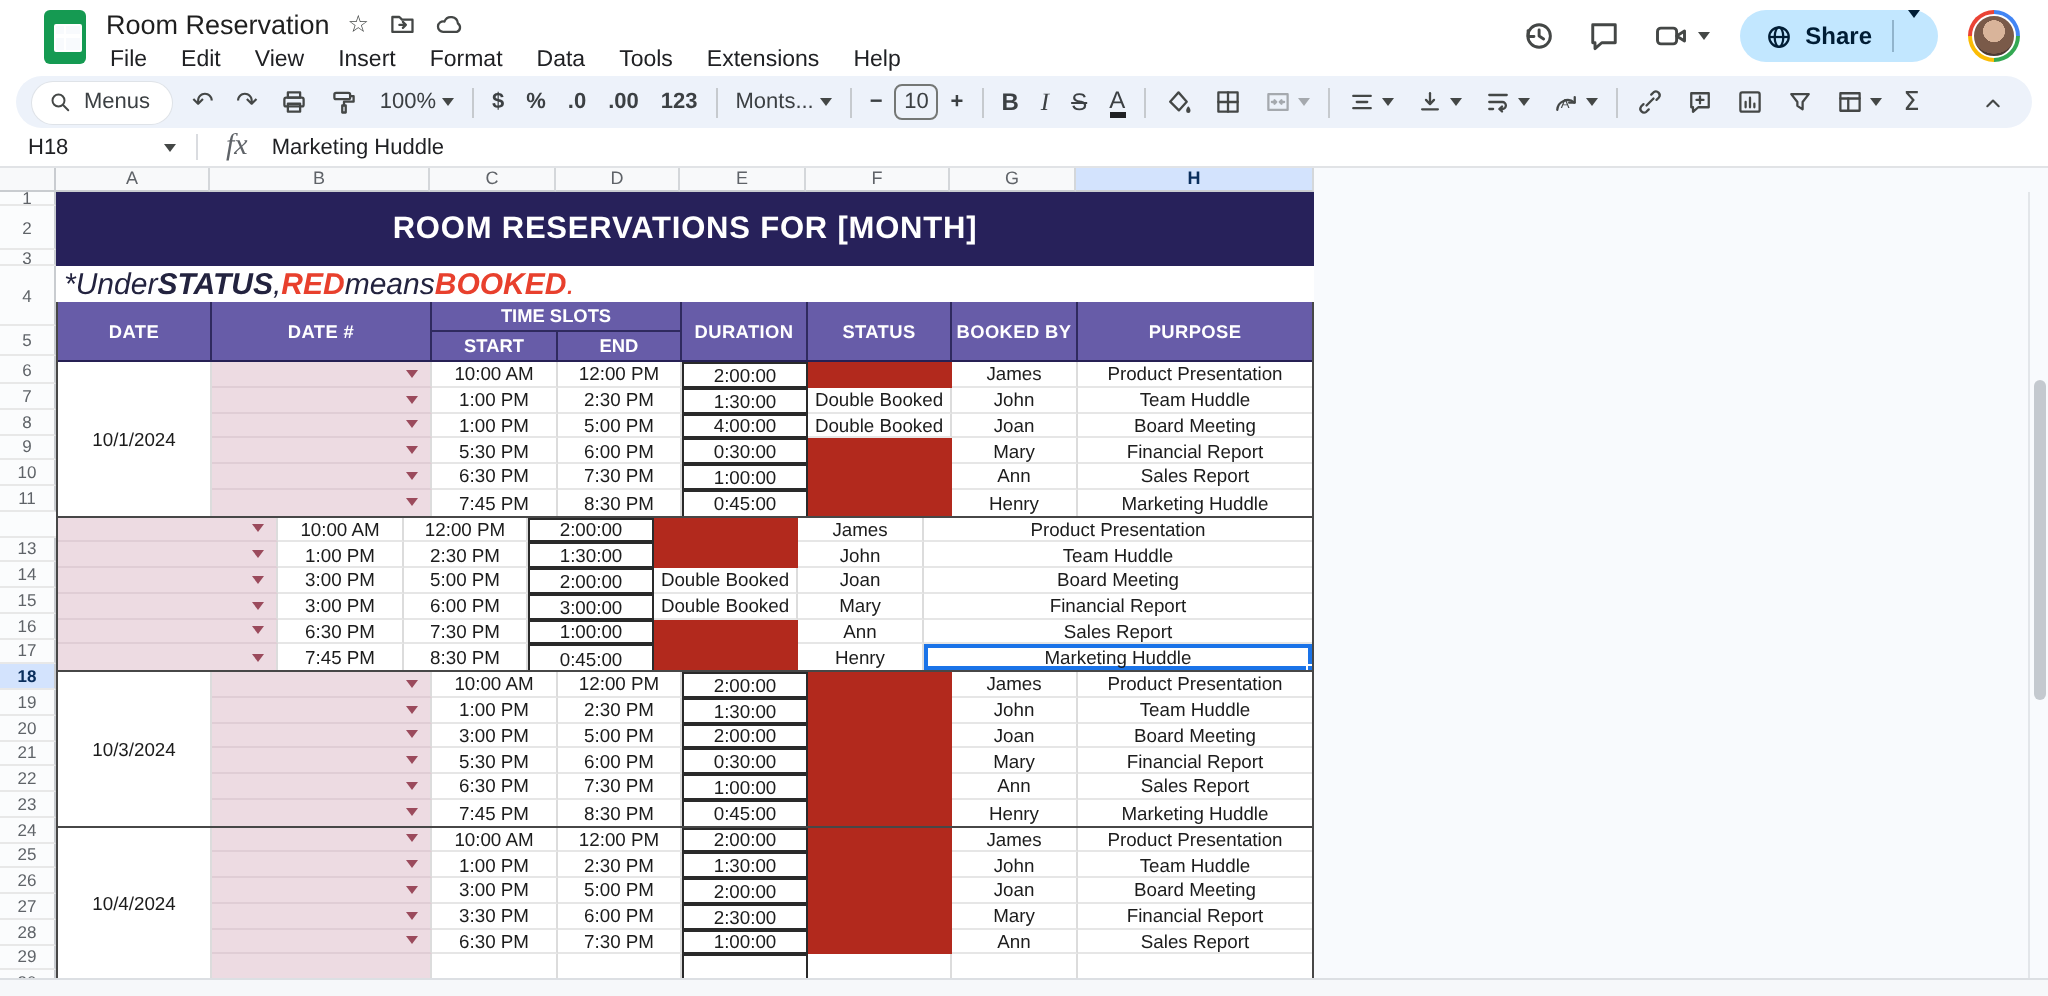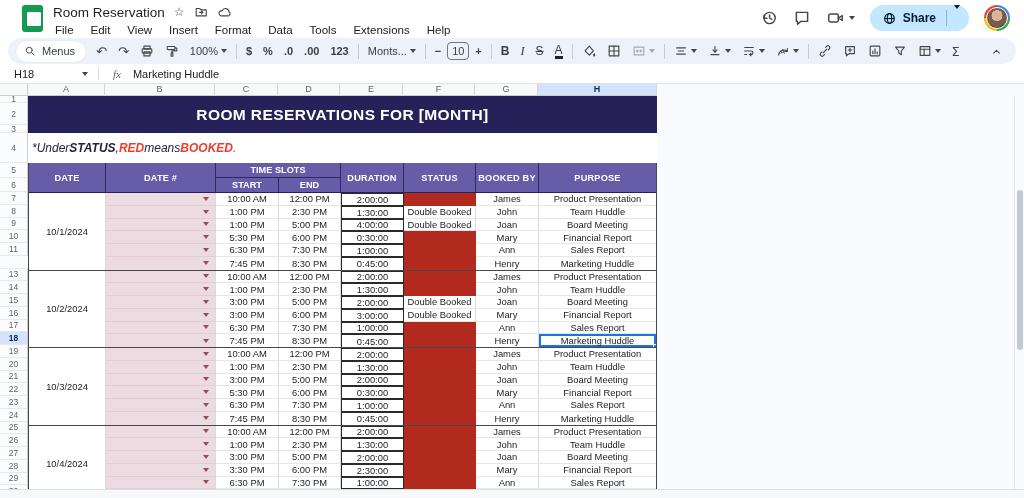--- a/index.html
+++ b/index.html
@@ -48,40 +48,40 @@
   .strike-s{text-decoration:line-through;font-size:12px;}
   .ucolor-a{font-size:12px;border-bottom:3px solid #202124;line-height:1;padding-bottom:0px;}
   .disabled{opacity:.42;}
   .tspacer{flex:1;}
 
   
   .fbar{position:absolute;top:64px;left:0;right:0;height:20px;background:#fff;border-bottom:1px solid #e1e3e6;
         display:flex;align-items:center;box-sizing:border-box;}
   .namebox{display:flex;align-items:center;justify-content:space-between;width:74px;padding:0 8px 0 14px;font-size:11px;color:#202124;}
   .fdiv{width:1px;height:13px;background:#dadce0;margin:0 6px 0 2px;}
-  .fx{font-family:"Liberation Serif","DejaVu Serif",serif;font-style:italic;font-size:11px;color:#5f6368;margin:0 12px 0 8px;}
+  .fx{font-family:"Liberation Serif","DejaVu Serif",serif;font-style:italic;font-size:15px;color:#5f6368;margin:0 12px 0 8px;}
   .fvalue{font-size:11px;color:#202124;}
 
   
   .grid{position:absolute;top:84px;left:0;right:0;bottom:0;background:var(--grid_void);overflow:hidden;}
   .corner{position:absolute;left:0;top:0;width:28px;height:12px;background:#f8f9fa;border-right:1px solid #c9ccd0;border-bottom:1px solid #c9ccd0;box-sizing:border-box;}
   .colheaders{position:absolute;left:28px;top:0;height:12px;display:flex;}
   .colh{box-sizing:border-box;height:12px;background:#f8f9fa;border-right:1px solid #d4d7da;border-bottom:1px solid #c9ccd0;
         font-size:9px;color:#5f6368;display:flex;align-items:center;justify-content:center;line-height:1;}
   .colh.sel{background:var(--selected_header_bg);color:#0a2e5c;font-weight:700;}
   .gutter{position:absolute;left:0;top:12px;width:28px;}
   .rowh{box-sizing:border-box;width:28px;background:#fbfcfd;border-right:1px solid #c9ccd0;border-bottom:1px solid #e8e8e8;
         font-size:8.5px;color:#5f6368;display:flex;align-items:center;justify-content:center;overflow:hidden;}
   .rowh.sel{background:var(--selected_header_bg);color:#0a2e5c;font-weight:700;}
 
   
   .sheet{position:absolute;left:28px;top:12px;width:629px;background:#fff;}
   .banner{height:37px;line-height:37px;background:var(--banner_bg);color:#fff;text-align:center;
           font-size:15.5px;font-weight:700;letter-spacing:.4px;}
-  .note{height:30px;display:flex;align-items:center;padding-left:4px;font-size:12px;color:var(--note_dark);background:#fff;box-sizing:border-box;}
+  .note{height:18px;display:flex;align-items:center;padding-left:4px;font-size:15px;color:var(--note_dark);background:#fff;box-sizing:border-box;}
   .seg{font-style:italic;}
   .seg.b{font-weight:700;}
   .seg.r{color:var(--note_red);}
   .table-wrap{box-sizing:border-box;width:629px;border-left:1px solid var(--line_dark);border-right:1px solid var(--line_dark);}
   .pheader{display:flex;height:29px;border-bottom:1px solid #262054;background:var(--header_purple);}
   .ph{box-sizing:border-box;display:flex;align-items:center;justify-content:center;color:#fff;font-weight:700;
       font-size:9.2px;letter-spacing:.2px;border-right:1px solid #2f2a5e;height:29px;}
   .ph.c-date{width:77px;} .ph.c-room{width:110px;} .ph.c-dur{width:63px;} .ph.c-status{width:72px;}
   .ph.c-booked{width:63px;} .ph.c-purpose{flex:1;border-right:none;}
   .ph-ts{width:125px;box-sizing:border-box;border-right:1px solid #2f2a5e;display:flex;flex-direction:column;}
@@ -487,21 +487,20 @@
                   <div class="dc start">7:45 PM</div>
                   <div class="dc end">8:30 PM</div>
                   <div class="dc dur">0:45:00</div>
                   <div class="dc status red"></div>
                   <div class="dc booked">Henry</div>
                   <div class="dc purpose">Marketing Huddle</div>
                 </div>
               </div>
             </div>
             <div class="group">
-              <div class="gdate">10/2/2024</div>
               <div class="grows">
                 <div class="drow">
                   <div class="dc room">
                     <span class="room-caret"></span>
                   </div>
                   <div class="dc start">10:00 AM</div>
                   <div class="dc end">12:00 PM</div>
                   <div class="dc dur">2:00:00</div>
                   <div class="dc status red"></div>
                   <div class="dc booked">James</div>

